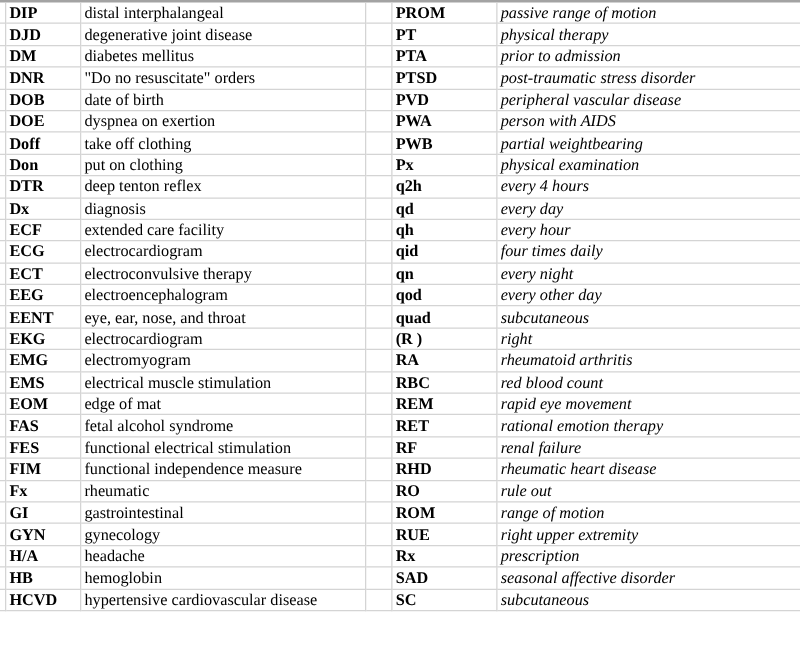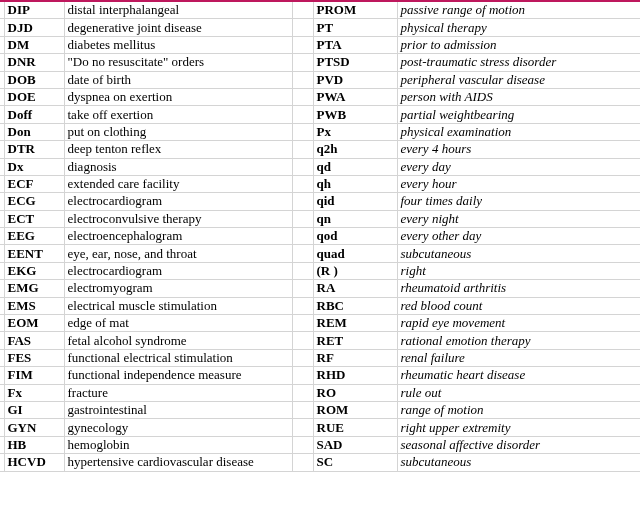--- a/index.html
+++ b/index.html
@@ -14,21 +14,21 @@
       position: relative;
       font-family: "Liberation Serif", "DejaVu Serif", serif;
       color: #000000;
     }
     .sheet {
       position: absolute;
       left: 0;
       top: 0;
       width: 640px;
       height: 522px;
-      border-top: 2px solid #be185d;
+      border-top: 2px solid #a3a3a3;
       box-sizing: border-box;
     }
     table.grid {
       border-collapse: collapse;
       table-layout: fixed;
       width: 640px;
     }
     table.grid td {
       height: 16.4px;
       padding: 0 0 0 3px;
@@ -113,21 +113,21 @@
     <td class="edge"></td>
     <td class="abbr">DOE</td>
     <td class="def">dyspnea on exertion</td>
     <td class="gap"></td>
     <td class="abbr">PWA</td>
     <td class="def last">person with AIDS</td>
   </tr>
         <tr>
     <td class="edge"></td>
     <td class="abbr">Doff</td>
-    <td class="def">take off exertion</td>
+    <td class="def">take off clothing</td>
     <td class="gap"></td>
     <td class="abbr">PWB</td>
     <td class="def last">partial weightbearing</td>
   </tr>
         <tr>
     <td class="edge"></td>
     <td class="abbr">Don</td>
     <td class="def">put on clothing</td>
     <td class="gap"></td>
     <td class="abbr">Px</td>
@@ -241,40 +241,48 @@
     <td class="edge"></td>
     <td class="abbr">FIM</td>
     <td class="def">functional independence measure</td>
     <td class="gap"></td>
     <td class="abbr">RHD</td>
     <td class="def last">rheumatic heart disease</td>
   </tr>
         <tr>
     <td class="edge"></td>
     <td class="abbr">Fx</td>
-    <td class="def">fracture</td>
+    <td class="def">rheumatic</td>
     <td class="gap"></td>
     <td class="abbr">RO</td>
     <td class="def last">rule out</td>
   </tr>
         <tr>
     <td class="edge"></td>
     <td class="abbr">GI</td>
     <td class="def">gastrointestinal</td>
     <td class="gap"></td>
     <td class="abbr">ROM</td>
     <td class="def last">range of motion</td>
   </tr>
         <tr>
     <td class="edge"></td>
     <td class="abbr">GYN</td>
     <td class="def">gynecology</td>
     <td class="gap"></td>
     <td class="abbr">RUE</td>
     <td class="def last">right upper extremity</td>
+  </tr>
+        <tr>
+    <td class="edge"></td>
+    <td class="abbr">H/A</td>
+    <td class="def">headache</td>
+    <td class="gap"></td>
+    <td class="abbr">Rx</td>
+    <td class="def last">prescription</td>
   </tr>
         <tr>
     <td class="edge"></td>
     <td class="abbr">HB</td>
     <td class="def">hemoglobin</td>
     <td class="gap"></td>
     <td class="abbr">SAD</td>
     <td class="def last">seasonal affective disorder</td>
   </tr>
         <tr>

